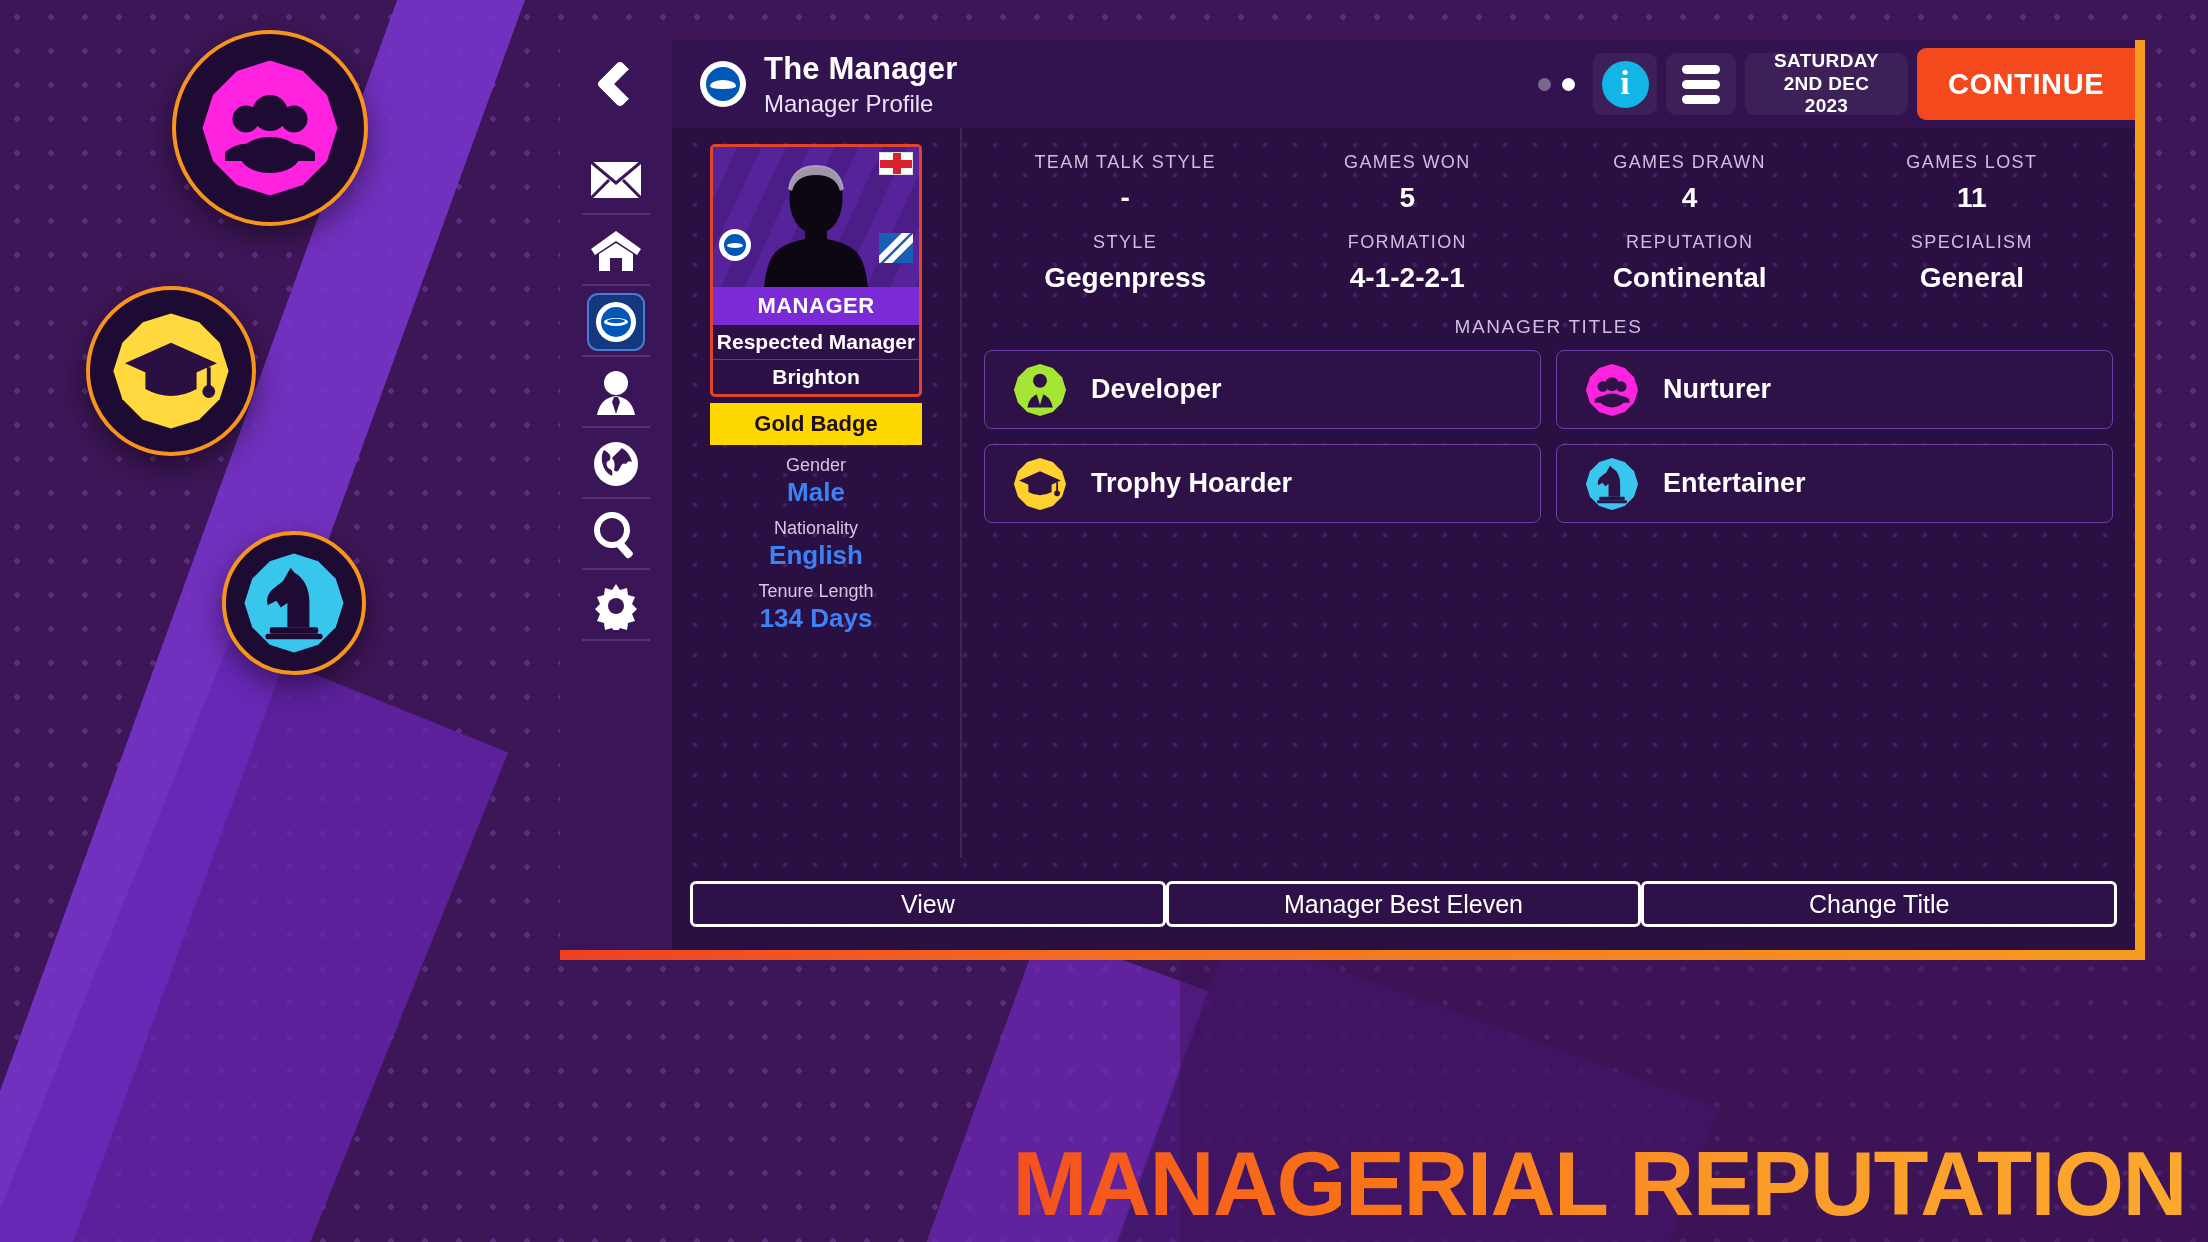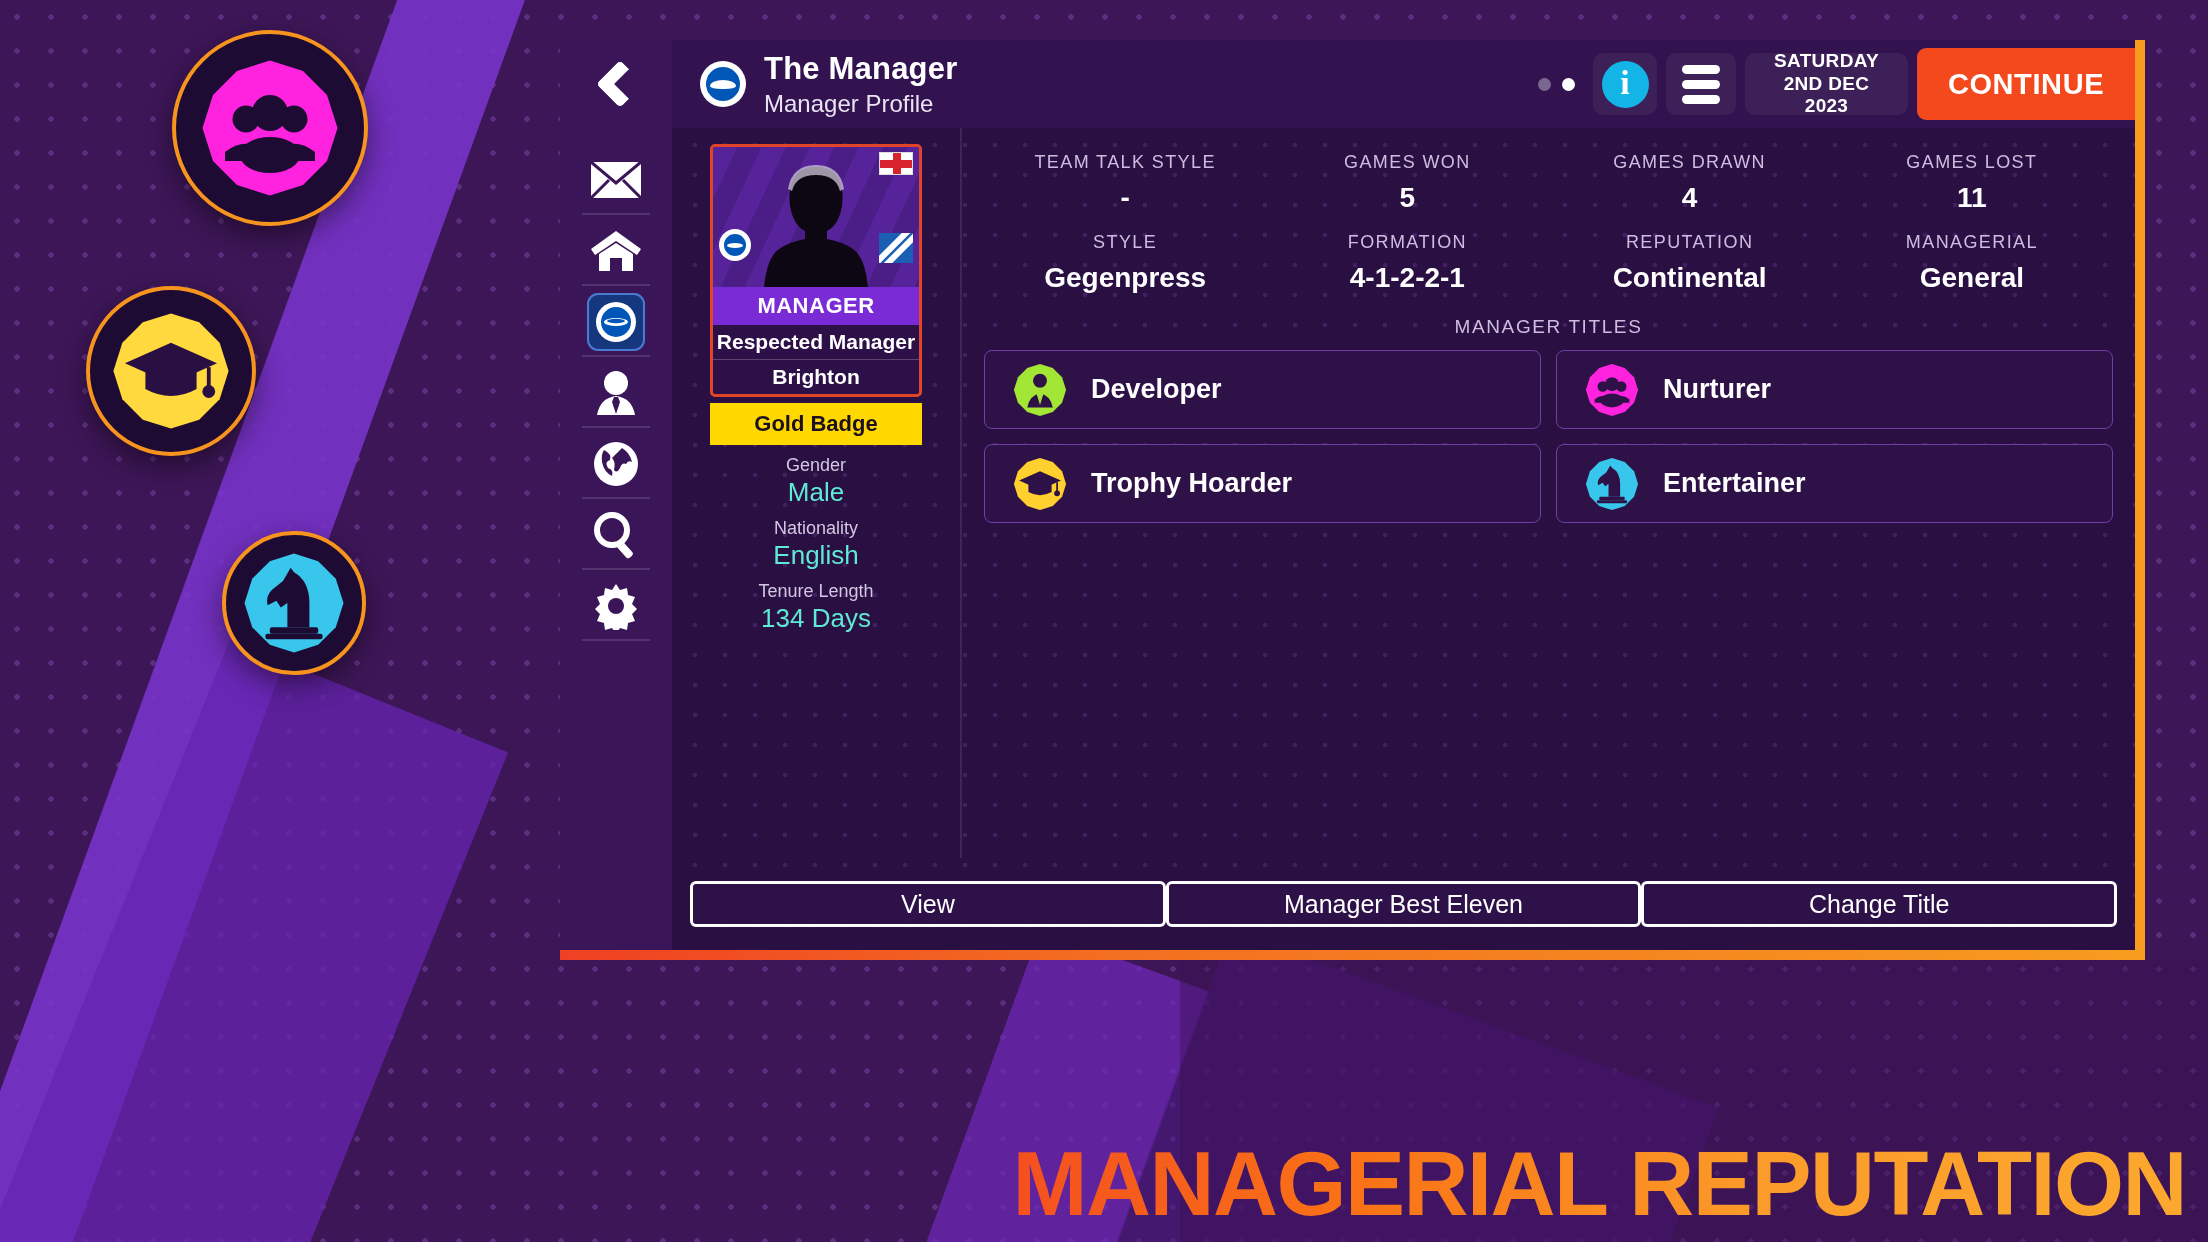--- a/index.html
+++ b/index.html
@@ -184,21 +184,21 @@
   .card-line{
     color:#fff; text-align:center; font-size:21px; font-weight:bold; padding:5px 0;
   }
   .card-line.sep{ border-bottom:1px solid rgba(255,255,255,.22); }
   #gold-badge{
     width:212px; margin-top:6px; background:#ffd800; color:#1c1020;
     text-align:center; font-size:22px; font-weight:bold; padding:8px 0;
   }
   .kv{ text-align:center; margin-top:10px; }
   .kv .k{ color:#d3c7e4; font-size:18px; }
-  .kv .v{ color:#5eead4; font-size:26px; font-weight:normal; margin-top:1px; }
+  .kv .v{ color:#3b82f6; font-size:26px; font-weight:bold; margin-top:1px; }
 
   
   #stats-col{ flex:1 1 auto; padding:12px 22px 0 22px; }
   .stat-grid{ display:grid; grid-template-columns:repeat(4,1fr); }
   .stat{ text-align:center; padding:12px 4px 6px 4px; }
   .stat .lbl{ color:#cdbde0; font-size:18px; letter-spacing:1.4px; }
   .stat .val{ color:#fff; font-size:28px; font-weight:bold; margin-top:9px; }
   .titles-head{
     text-align:center; color:#cdbde0; font-size:19px; letter-spacing:1.6px;
     margin-top:16px;
@@ -453,21 +453,21 @@
           </div>
           <div class="stat">
             <div class="lbl">FORMATION</div>
             <div class="val">4-1-2-2-1</div>
           </div>
           <div class="stat">
             <div class="lbl">REPUTATION</div>
             <div class="val">Continental</div>
           </div>
           <div class="stat">
-            <div class="lbl">MANAGERIAL</div>
+            <div class="lbl">SPECIALISM</div>
             <div class="val">General</div>
           </div>
         </div>
 
         <div class="titles-head">MANAGER TITLES</div>
 
         <div class="titles-grid">
 
           <div class="title-card">
             <svg width="58" height="58" viewBox="0 0 100 100">

